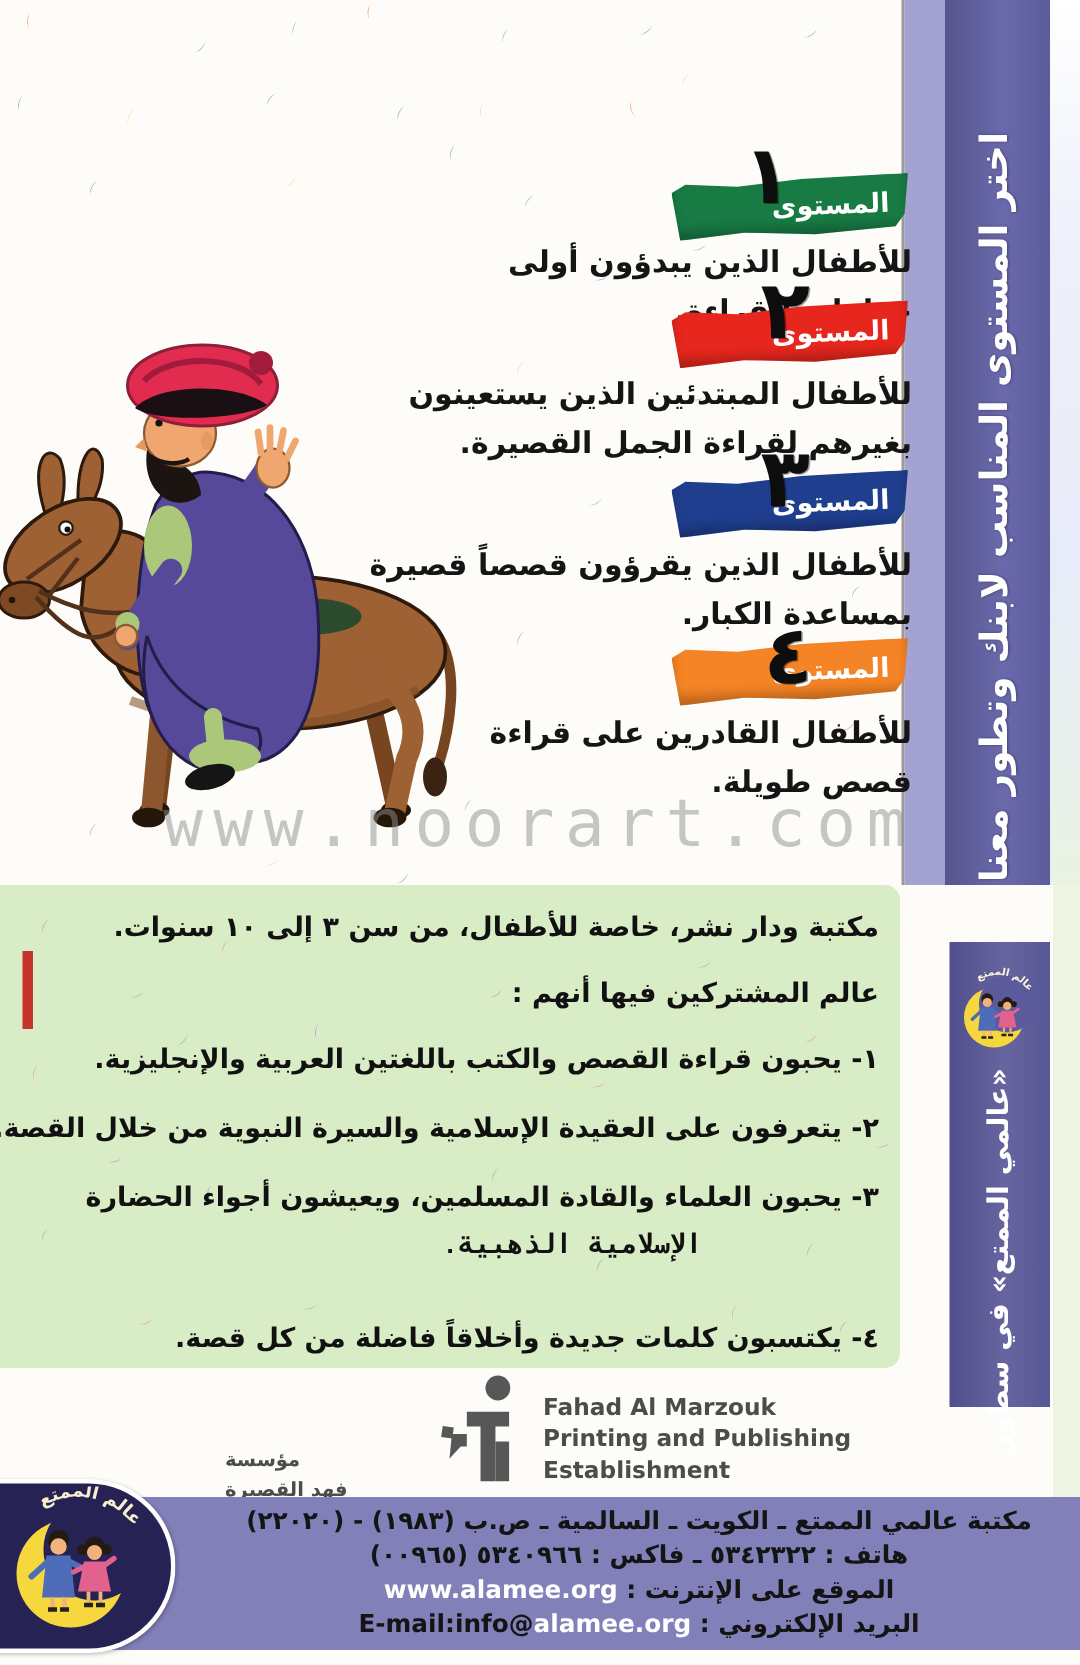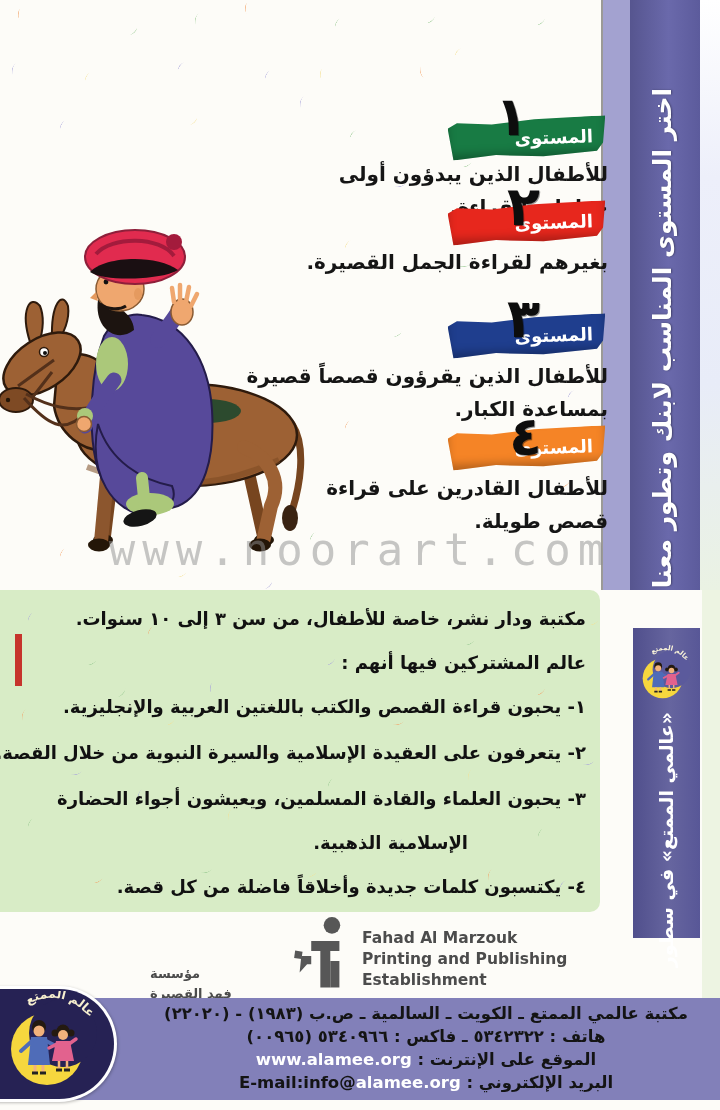--- a/index.html
+++ b/index.html
@@ -57,22 +57,22 @@
     position:absolute;left:0;top:590px;width:600px;height:322px;
     background:#d8ecc6;border-radius:0 10px 10px 0;overflow:hidden;
   }
   .about-text{
     position:absolute;top:14px;right:14px;left:8px;z-index:2;
     direction:rtl;text-align:right;font-weight:bold;font-size:18px;color:#111;
   }
   .about-text div{white-space:nowrap;line-height:30px;}
   .about-text .gap{margin-bottom:14px;}
   .about-text .item{margin-bottom:16px;}
-  .about-text .item-tight{margin-bottom:14px;}
-  .about-text .cont{padding-left:0;padding-right:118px;margin-bottom:14px;}
+  .about-text .item-tight{margin-bottom:2px;}
+  .about-text .cont{padding-left:0;padding-right:118px;margin-bottom:32px;font-family:Liberation Mono, monospace;}
   .red-mark{position:absolute;left:15px;top:634px;width:7px;height:52px;background:#c6342c;z-index:3;}
   
   .banner-brand{
     position:absolute;left:633px;top:628px;width:67px;height:310px;
     background:linear-gradient(90deg,#504f8c,#66659f 55%,#585797);z-index:5;
   }
   .banner-brand svg{position:absolute;left:3px;top:6px;}
   .vwrap2{left:633px;top:712px;width:67px;height:226px;z-index:6;}
   .vtext2{
     transform:rotate(-90deg) translateX(-226px);transform-origin:0 0;
@@ -179,20 +179,21 @@
   <div class="desc" style="top:158px">
     <div>للأطفال الذين يبدؤون أولى</div>
     <div>خطوات القراءة.</div>
   </div>
 
   <div class="flag" style="top: 203px; background: rgb(231, 39, 29);">
     <span class="flag-label">المستوى</span>
   </div>
   <span class="numeral" style="top:180px;right:180px">٢</span>
   <div class="desc" style="top:246px">
+    <div>للأطفال المبتدئين الذين يستعينون</div>
     <div>بغيرهم لقراءة الجمل القصيرة.</div>
   </div>
 
   <div class="flag" style="top: 316px; background: rgb(31, 62, 142);">
     <span class="flag-label">المستوى</span>
   </div>
   <span class="numeral" style="top:292px;right:180px">٣</span>
   <div class="desc" style="top:360px">
     <div>للأطفال الذين يقرؤون قصصاً قصيرة</div>
     <div>بمساعدة الكبار.</div>

